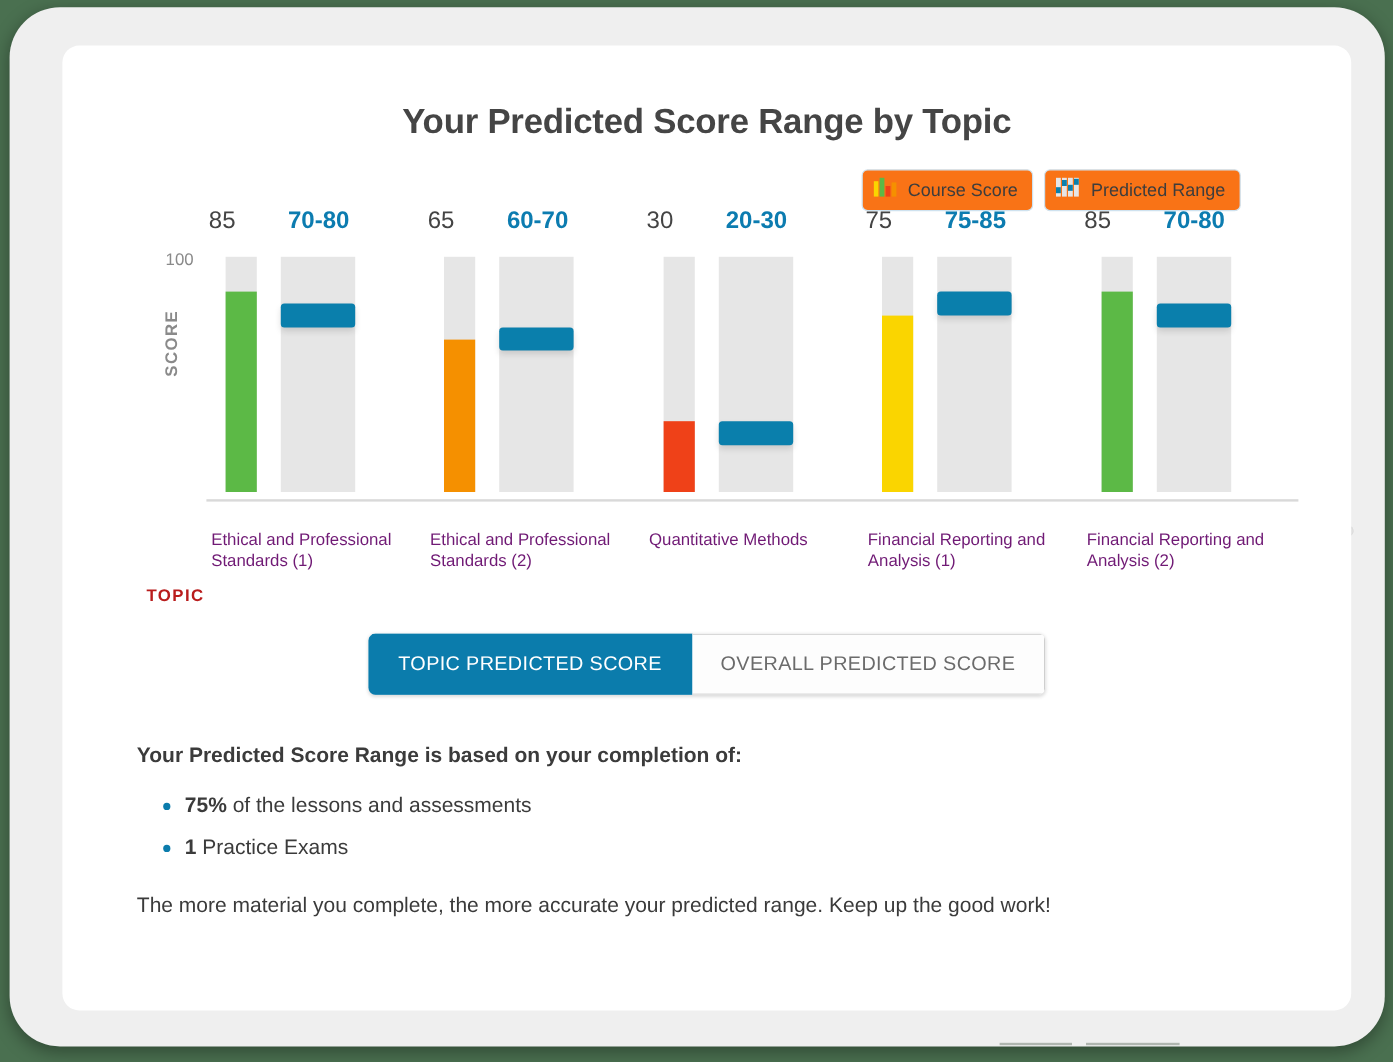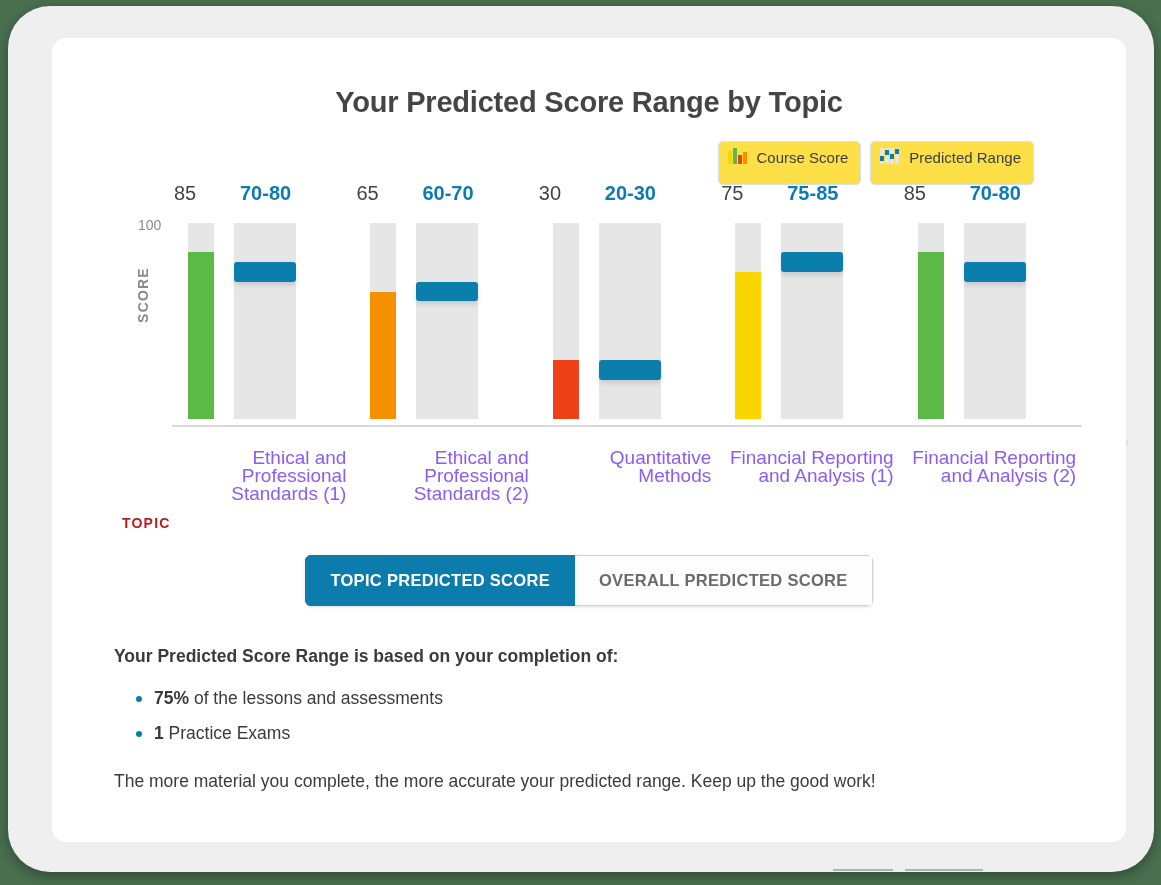--- a/index.html
+++ b/index.html
@@ -70,22 +70,22 @@
     gap: 9px;
     padding-right: 92px;
     margin-top: 22px;
   }
   .legend-btn {
     display: flex;
     align-items: center;
     gap: 7px;
     border: 1px solid #cfe2ef;
     border-radius: 5px;
-    background: #fde047;
-    padding: 6px 12px 17px 9px;
+    background: #f97316;
+    padding: 6px 12px 7px 9px;
     font-size: 15px;
     color: #3d3d3d;
     cursor: pointer;
   }
   .legend-icon { display: block; }
 
   
   #plot-area {
     position: relative;
     margin: 28px 0 0 0;
@@ -171,24 +171,24 @@
     background: #d9d9d9;
   }
 
   
   #x-labels {
     margin: 18px 44px 0 118px;
     display: flex;
   }
   .x-label {
     flex: 1;
-    text-align: right;
-    font-size: 19px;
+    text-align: left;
+    font-size: 14px;
     line-height: 18px;
-    color: #8b5cf6;
+    color: #701a75;
     padding: 0 6px;
   }
   #x-axis-title {
     font-size: 14px;
     font-weight: bold;
     color: #b91c1c;
     letter-spacing: 1.2px;
     margin-top: 12px;
     margin-left: 70px;
   }
@@ -200,21 +200,21 @@
     margin-top: 24px;
   }
   #toggle-group {
     display: flex;
     border-radius: 6px;
     overflow: hidden;
     box-shadow: 0 1px 3px rgba(0,0,0,0.14);
   }
   .toggle-btn {
     font-size: 16.5px;
-    font-weight: bold;
+    font-weight: normal;
     letter-spacing: 0.3px;
     padding: 15px 24px;
     cursor: pointer;
     border: 1px solid #cfcfcf;
   }
   .toggle-btn.active {
     background: #0b7cac;
     color: #fff;
     border-color: #0b7cac;
   }

